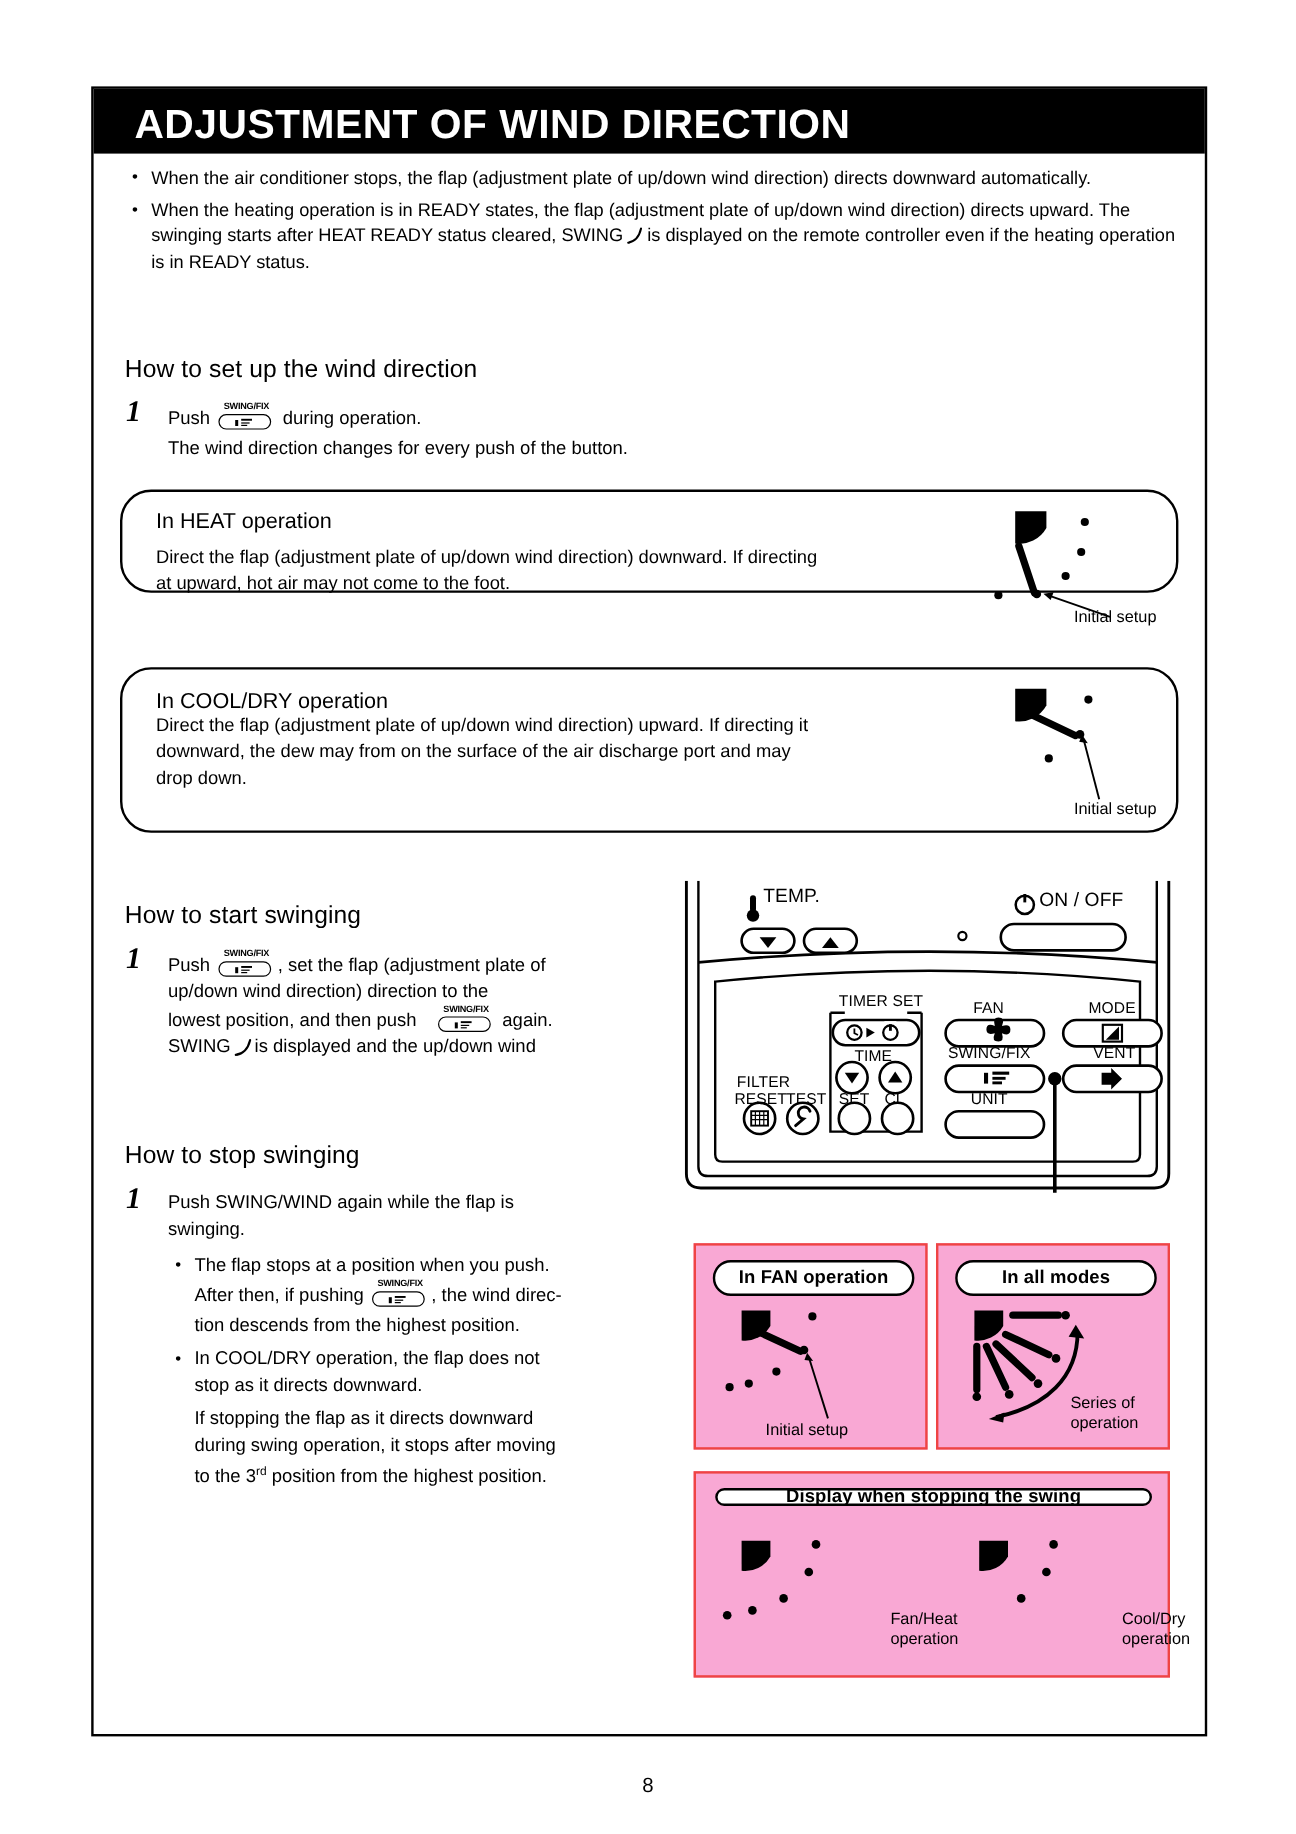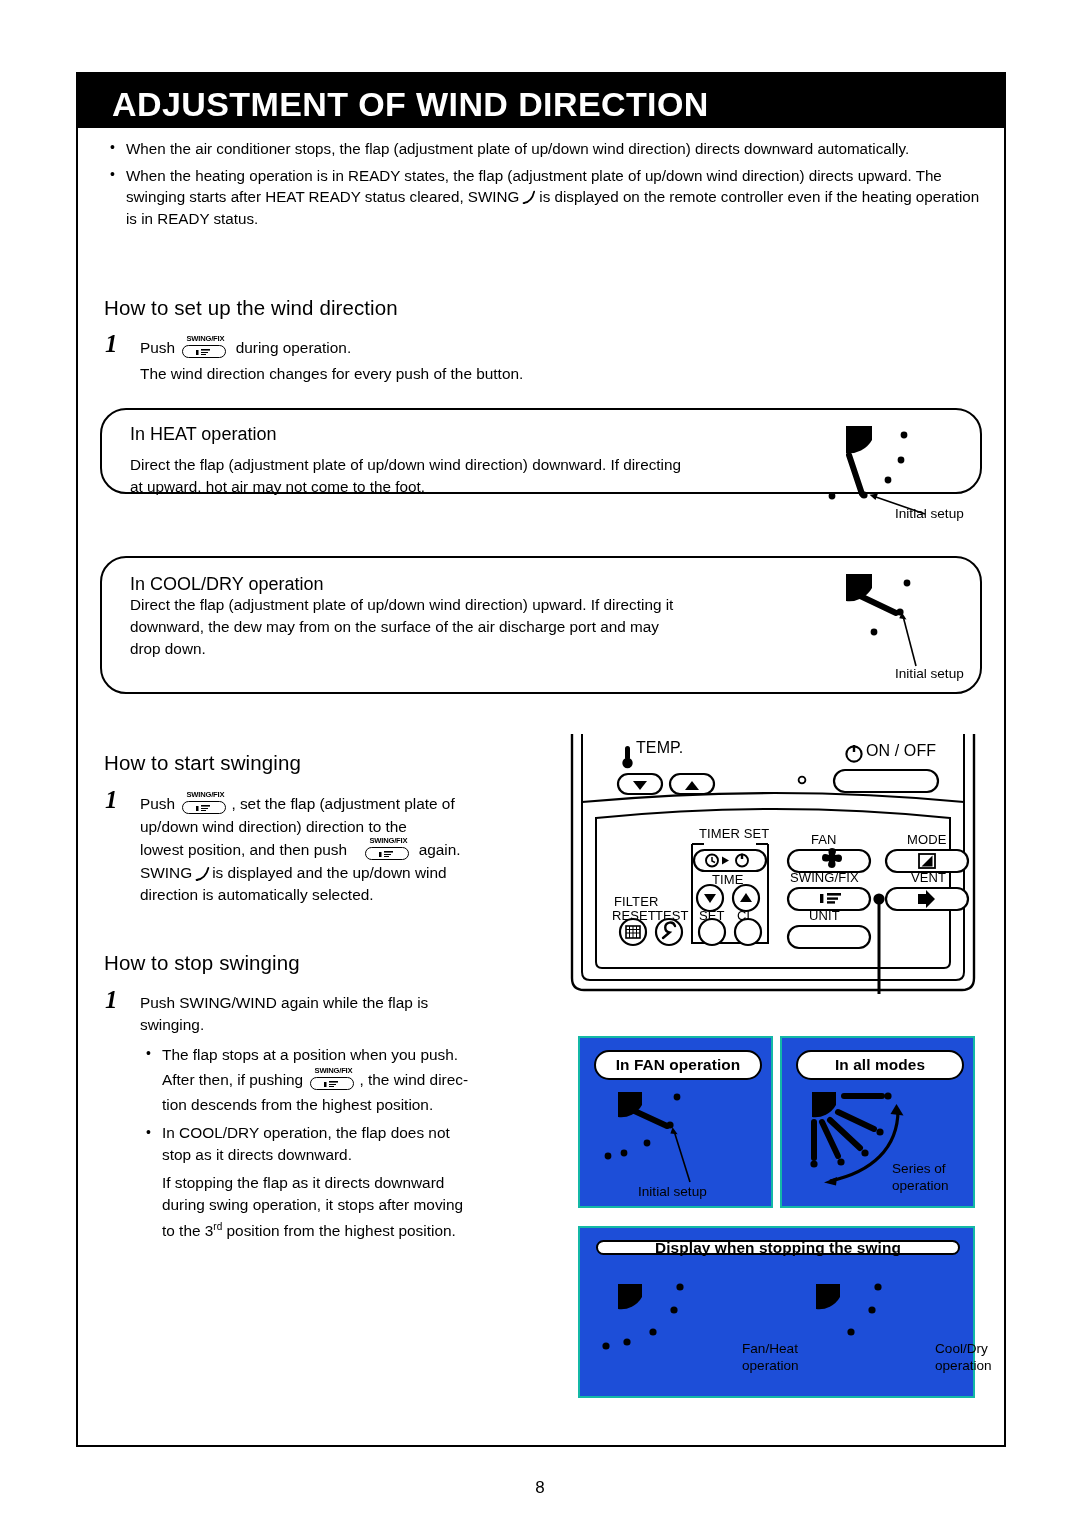--- a/index.html
+++ b/index.html
@@ -73,21 +73,21 @@
   .flap-dia svg{display:block;overflow:visible;}
   .dia-cap{position:absolute;font-size:13.6px;line-height:16px;white-space:nowrap;}
 
   
   #remote{position:absolute;}
   #remote svg{display:block;}
   .rm-lbl{position:absolute;font-size:12.4px;font-weight:normal;letter-spacing:.1px;white-space:nowrap;text-align:center;}
   .rm-lbl.b{font-size:13px;}
 
   
-  .pbox{position:absolute;border:2px solid #14b8a6;box-sizing:border-box;background:#1d4ed8;}
+  .pbox{position:absolute;border:2px solid #ef4444;box-sizing:border-box;background:#f9a8d4;}
   .pill-title{
     position:absolute;border:2.2px solid #000;border-radius:18px;box-sizing:border-box;
     font-size:15.4px;font-weight:bold;text-align:center;background:#fff;
     display:flex;align-items:center;justify-content:center;letter-spacing:.1px;white-space:nowrap;
   }
 
   
   #page-no{
     position:absolute;left:0;top:1478px;width:1080px;text-align:center;font-size:17px;
   }
@@ -187,21 +187,20 @@
       <span>lowest position, and then push</span>
       <span class="btn-inline" style="margin-left:12px;"><span class="lbl">SWING/FIX</span><span class="pill"></span></span>
       <span>again.</span>
     </div>
     <div style="white-space:nowrap;">
       <span>SWING</span><span class="swing-mark"><svg width="18" height="16" viewBox="0 0 18 16">
             <path d="M2.5 14 C7.5 13.4 12.5 9.6 14.4 1.8" stroke="#000" stroke-width="1.8" fill="none" stroke-linecap="round"></path>
             <path d="M2.0 14.4 L4.8 12.4 L3.8 14.9 Z" fill="#000"></path>
           </svg></span><span>is displayed and the up/down wind</span>
     </div>
-    <div>direction is automatically selected.</div>
   </div>
 
   <div class="h2" style="left:26px;top:877px;">How to stop swinging</div>
 
   <div class="step-num" style="left:27px;top:912px;">1</div>
   <div class="step-body" style="left:62px;top:918px;width:450px;">
     <div>Push SWING/WIND again while the flap is</div>
     <div>swinging.</div>
 
     <div class="bullet" style="margin-top:6px;padding-left:22px;font-size:15.4px;line-height:25px;">

